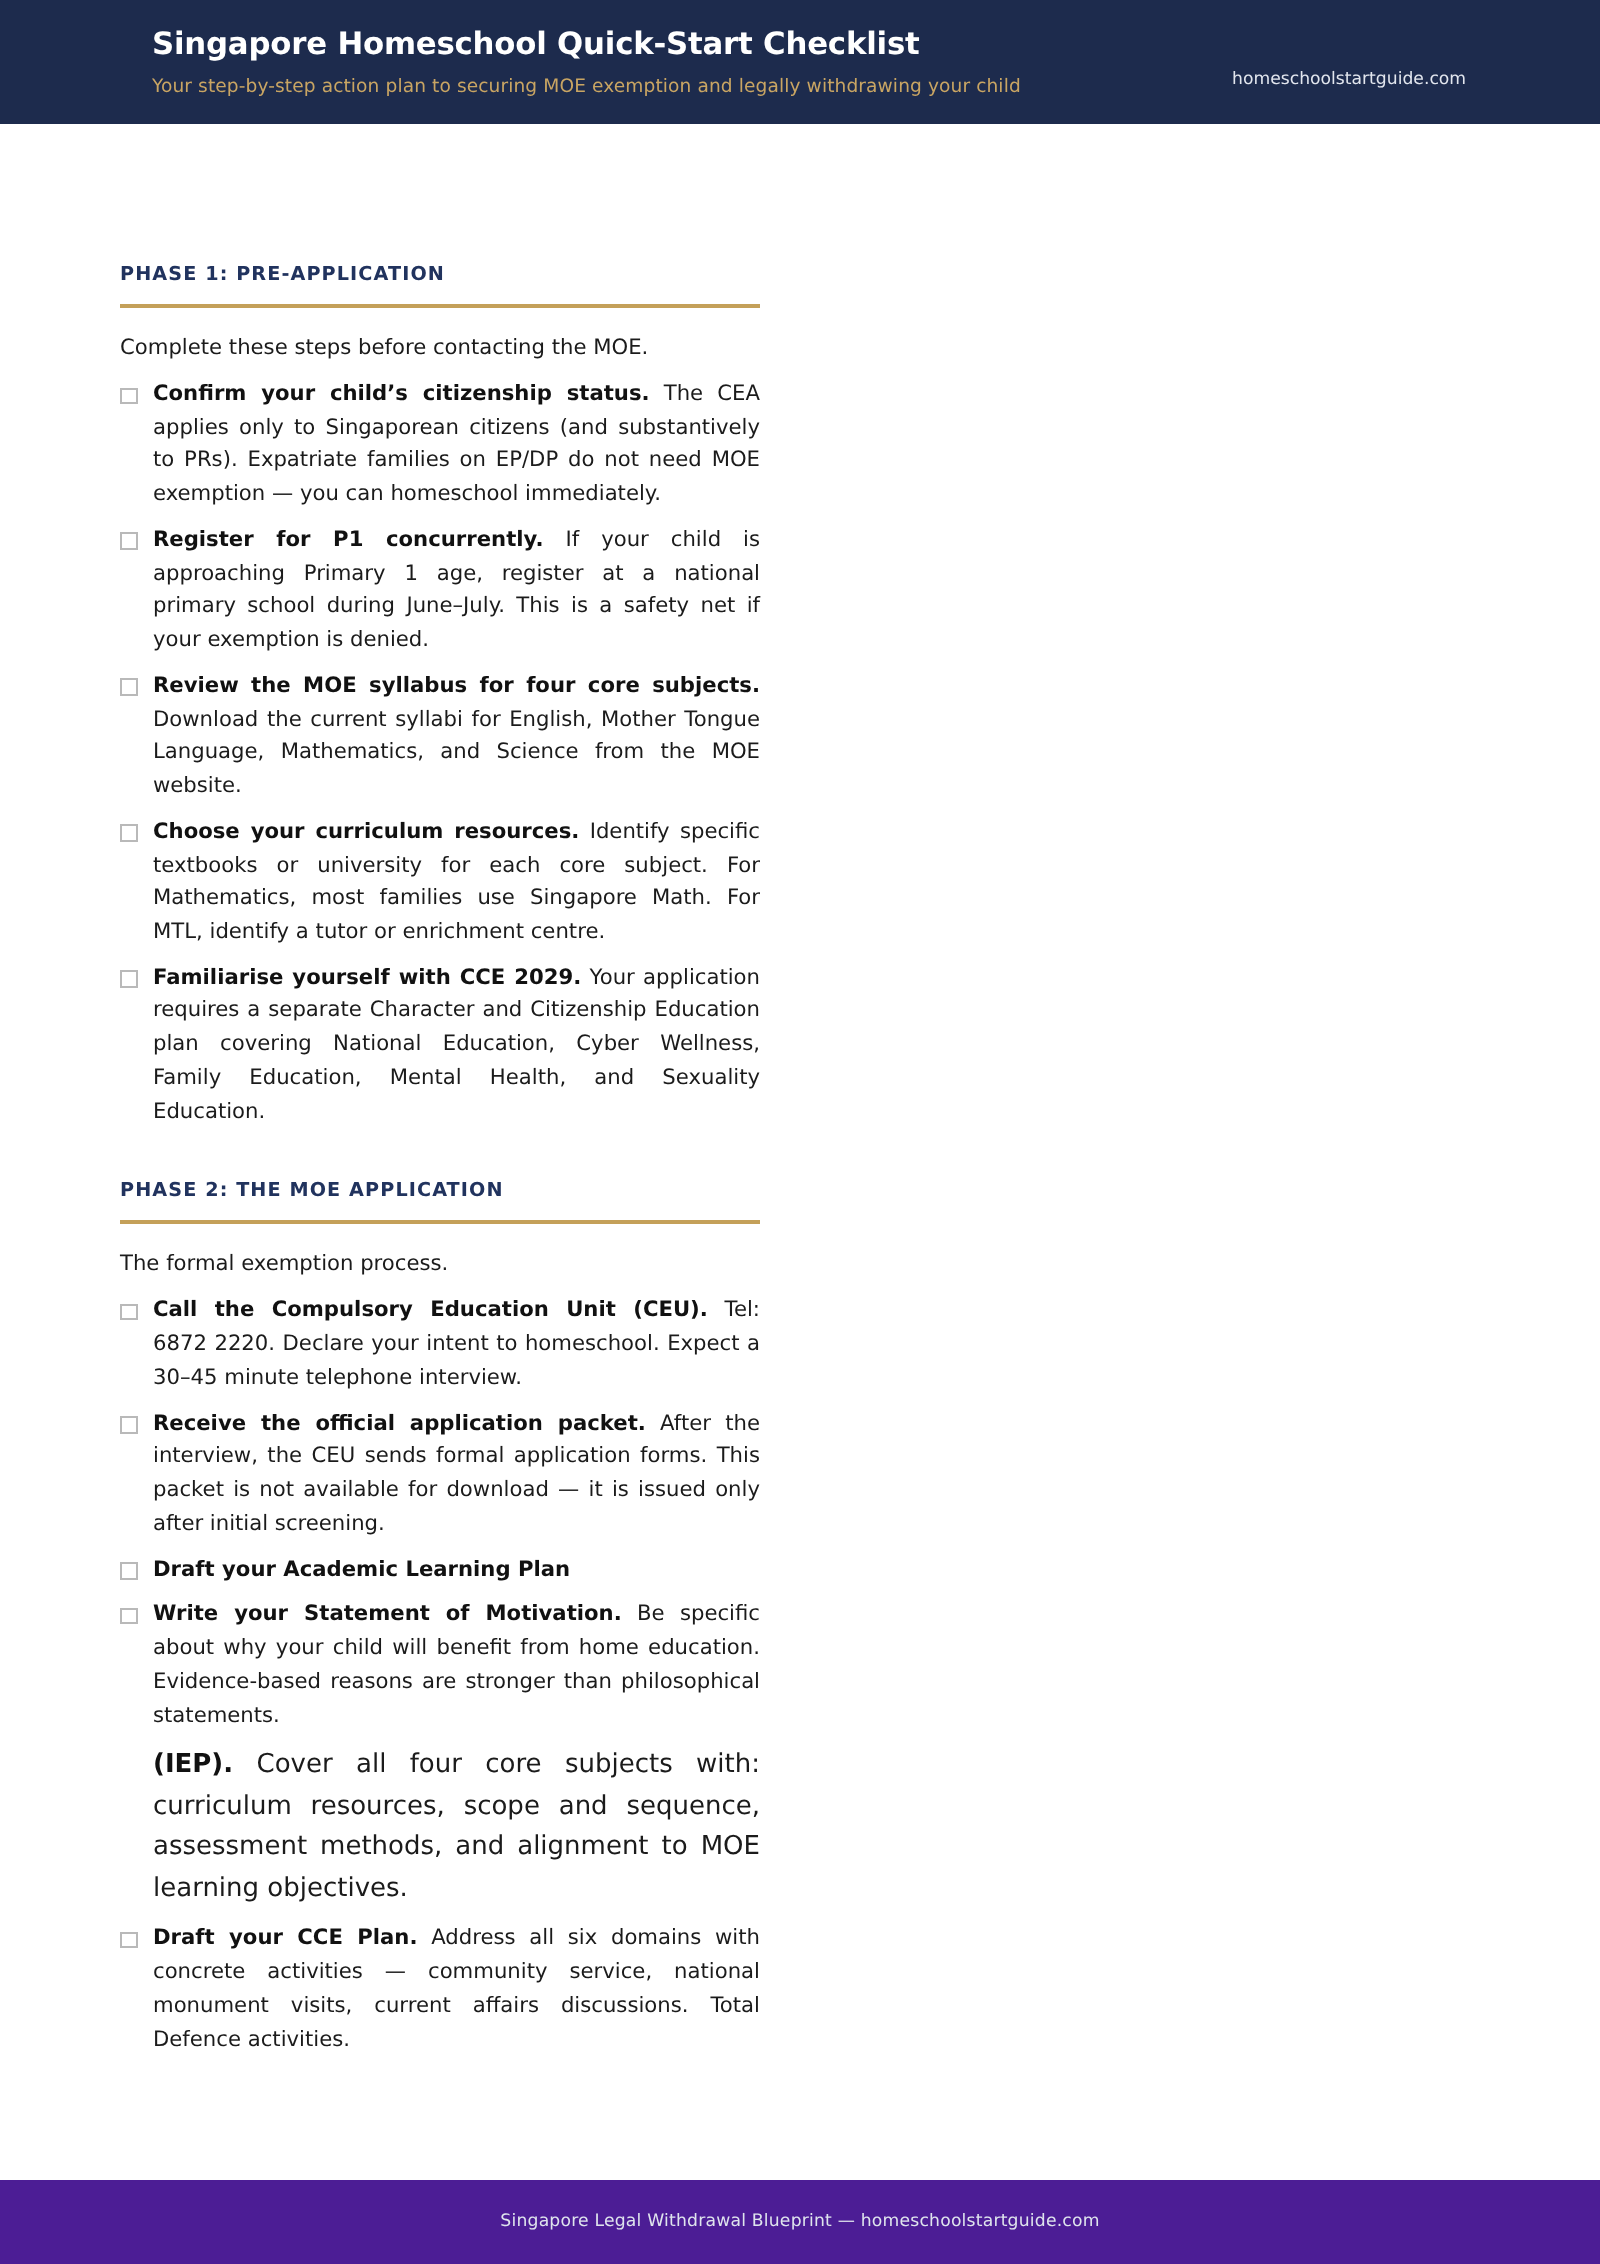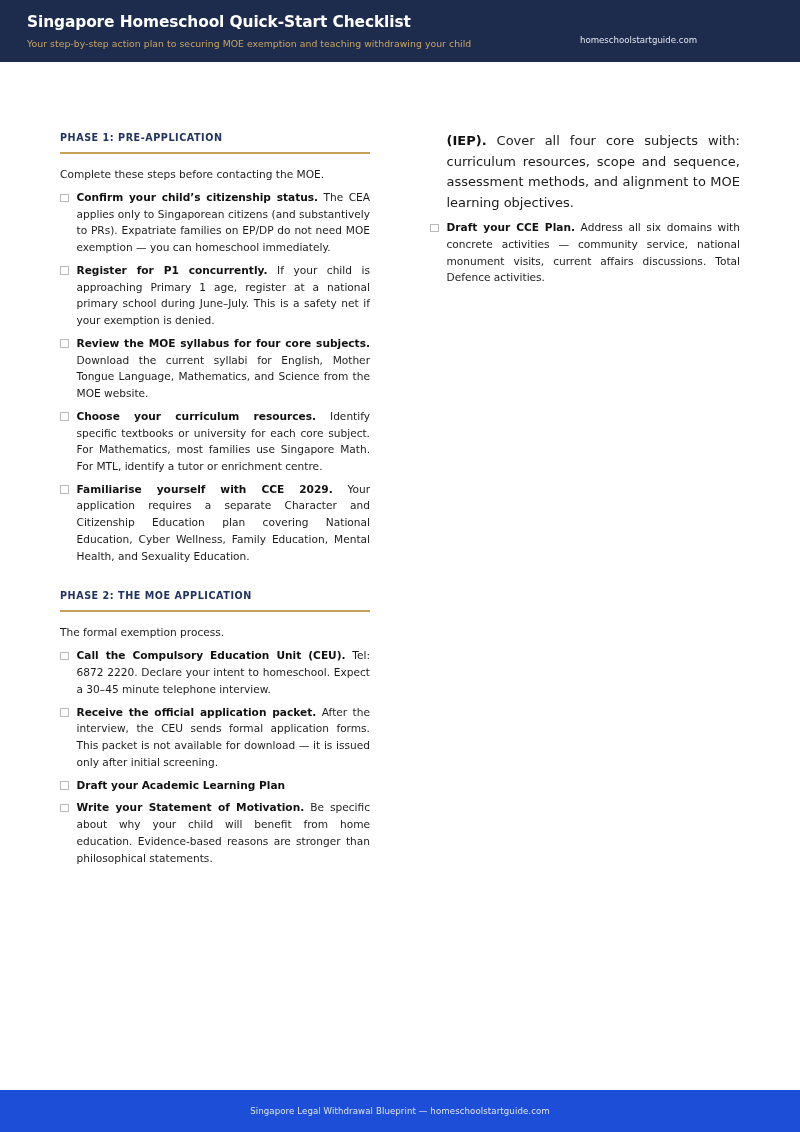--- a/index.html
+++ b/index.html
@@ -21,21 +21,21 @@
     position: absolute;
     top: 0; left: 0;
     width: 800px;
     height: 62px;
     background: #1d2b4d;
     display: flex;
     align-items: center;
   }
 
   .header-left {
-    padding-left: 27px;
+    padding-left: 76px;
     display: flex;
     flex-direction: column;
     justify-content: center;
   }
 
   .header-title {
     color: #ffffff;
     font-size: 15.4px;
     font-weight: bold;
     letter-spacing: -0.1px;
@@ -48,34 +48,34 @@
     color: #c9a563;
     font-size: 9.3px;
     font-weight: normal;
     margin-top: 5px;
     letter-spacing: 0.05px;
     white-space: nowrap;
   }
 
   .header-url {
     position: absolute;
-    left: 580px;
+    left: 616px;
     top: 35px;
     color: #e2e6ee;
     font-size: 8.6px;
     white-space: nowrap;
   }
 
   
   .footer-bar {
     position: absolute;
     bottom: 0; left: 0;
     width: 800px;
     height: 42px;
-    background: #1d4ed8;
+    background: #4c1d95;
     display: flex;
     align-items: center;
     justify-content: center;
   }
 
   .footer-text {
     color: #dfe4ed;
     font-size: 8.6px;
     letter-spacing: 0.1px;
     white-space: nowrap;
@@ -178,29 +178,30 @@
   .cont-text b { font-weight: bold; color: #111111; }
 
   
   .col.left .check-item:last-child .check-text {
     text-align: justify;
   }
 
   .clip-wrap {
     overflow: hidden;
     max-height: 1008px;
+    flex-direction: column;
   }
 </style>
 </head>
 <body>
 
 <div class="header-bar">
   <div class="header-left">
     <div class="header-title">Singapore Homeschool Quick-Start Checklist</div>
-    <div class="header-subtitle">Your step-by-step action plan to securing MOE exemption and teaching withdrawing your child</div>
+    <div class="header-subtitle">Your step-by-step action plan to securing MOE exemption and legally withdrawing your child</div>
   </div>
   <div class="header-url">homeschoolstartguide.com</div>
 </div>
 
 <div class="page-body">
   <div class="columns clip-wrap">
 
     <div class="col left">
 
       <div class="phase-block">

